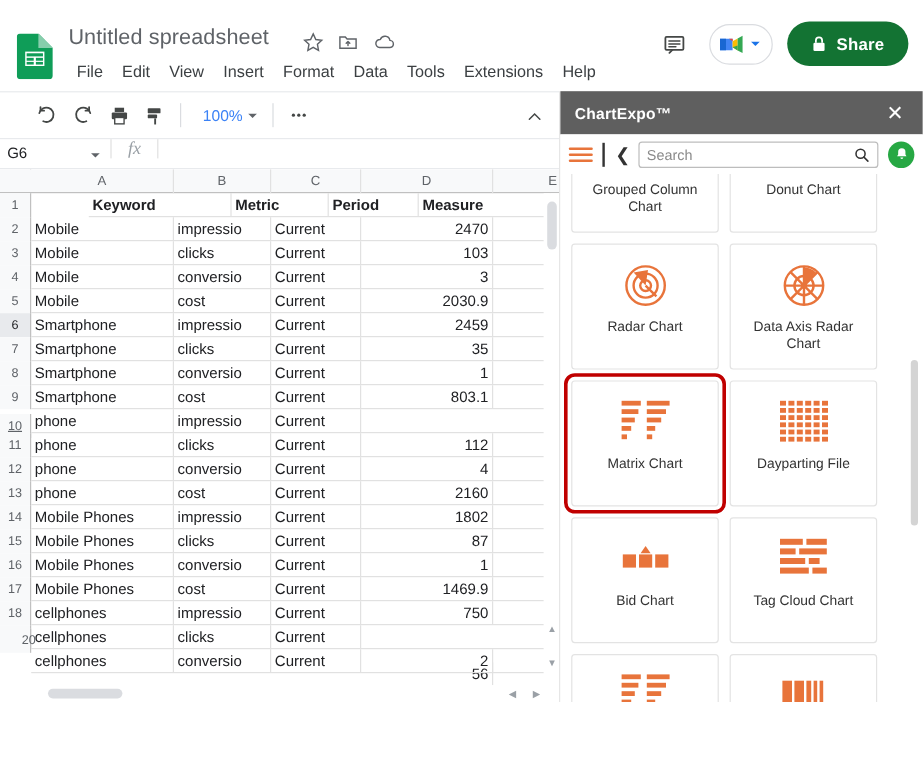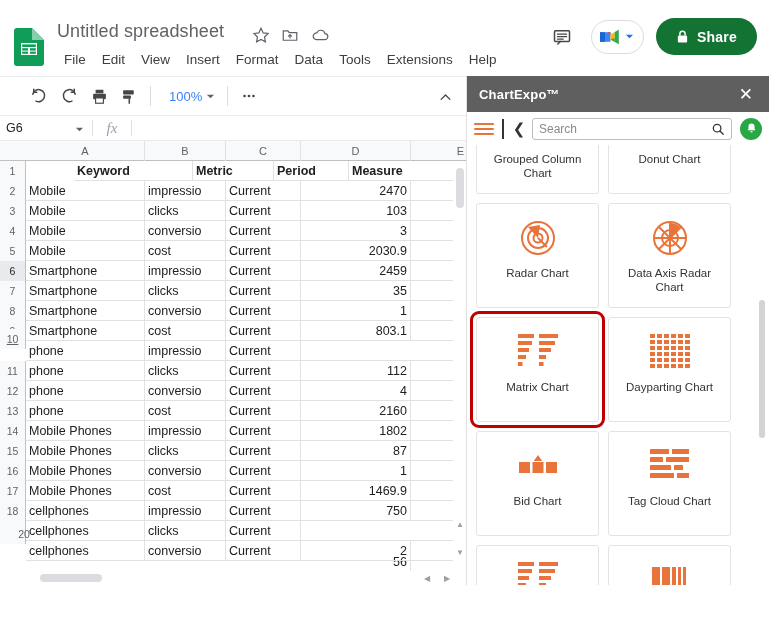--- a/index.html
+++ b/index.html
@@ -31,21 +31,21 @@
   .share-btn { display:flex; align-items:center; gap:8px; height:37px; padding:0 20px; background:#137333; color:#fff; border-radius:19px; font-size:14px; font-weight:bold; cursor:pointer; letter-spacing:.2px; }
 
   
   .toolbar { position:absolute; left:0; top:76px; width:466px; height:39px; background:#fff; border-top:1px solid #e8eaed; display:flex; align-items:center; }
   .tb-btn { width:30px; height:28px; display:flex; align-items:center; justify-content:center; color:#444746; border-radius:4px; cursor:pointer; }
   .tb-sep { width:1px; height:20px; background:#dadce0; margin:0 6px; }
   .zoom-box { display:flex; align-items:center; gap:4px; padding:3px 6px; border-radius:4px; cursor:pointer; color:#3b82f6; font-size:13px; }
   .tb-collapse { position:absolute; right:8px; top:8px; width:26px; height:24px; display:flex; align-items:center; justify-content:center; color:#444746; cursor:pointer; }
 
   
-  .formulabar { position:absolute; left:0; top:115px; width:466px; height:26px; background:#fff; border-top:1px solid #e8eaed; border-bottom:1px solid #e8eaed; display:flex; align-items:center; }
+  .formulabar { position:absolute; left:0; top:115px; width:466px; height:26px; background:#fff; border-top:1px solid #e8eaed; border-bottom:1px solid #e8eaed; display:flex; align-items:flex-start; }
   .namebox { width:92px; height:100%; display:flex; align-items:center; padding-left:6px; font-size:12.5px; color:#202124; position:relative; cursor:text; }
   .namebox .caret { position:absolute; right:8px; top:9px; }
   .fb-sep { width:1px; height:16px; background:#e0e0e0; }
   .fx { width:38px; text-align:center; font-family:"Liberation Serif", serif; font-style:italic; font-size:15px; color:#9aa0a6; }
   .fb-input { flex:1; height:100%; font-size:12.5px; color:#202124; display:flex; align-items:center; padding-left:4px; cursor:text; }
 
   
   .grid-wrap { position:absolute; left:0; top:141px; width:466px; height:444px; background:#fff; overflow:hidden; }
   .colhdr { position:absolute; left:0; top:0; height:20px; width:466px; background:#f8f9fa; border-bottom:1px solid #c0c0c0; }
   .colhdr .cell { position:absolute; top:0; height:20px; display:flex; align-items:center; justify-content:center; font-size:11px; color:#5f6368; border-right:1px solid #e1e1e1; cursor:pointer; }
@@ -312,21 +312,21 @@
           <div class="gcell" style="left: 385px; width: 100px;"></div>
         </div>
         <div class="rowhdr" style="top: 180px; height: 20px;">9</div>
         <div class="gridrow" style="top: 180px; width: 485px;">
           <div class="gcell" style="left: 0px; width: 119px;">Smartphone</div>
           <div class="gcell" style="left: 119px; width: 81px;">cost</div>
           <div class="gcell" style="left: 200px; width: 75px;">Current</div>
           <div class="gcell num" style="left: 275px; width: 110px;">803.1</div>
           <div class="gcell" style="left: 385px; width: 100px;"></div>
         </div>
-        <div class="rowhdr" style="top: 188px; height: 20px; text-decoration: underline;">10</div>
+        <div class="rowhdr" style="top: 204px; height: 20px; text-decoration: underline;">10</div>
         <div class="gridrow" style="top: 200px; width: 485px;">
           <div class="gcell" style="left: 0px; width: 119px;">phone</div>
           <div class="gcell" style="left: 119px; width: 81px;">impressio</div>
           <div class="gcell" style="left: 200px; width: 75px;">Current</div>
           <div class="gcell" style="left: 385px; width: 100px;"></div>
         </div>
         <div class="rowhdr" style="top: 220px; height: 20px;">11</div>
         <div class="gridrow" style="top: 220px; width: 485px;">
           <div class="gcell" style="left: 0px; width: 119px;">phone</div>
           <div class="gcell" style="left: 119px; width: 81px;">clicks</div>
@@ -540,21 +540,21 @@
                   <rect x="39" y="26" width="5" height="4"></rect>
                   <rect x="4" y="32" width="5" height="4"></rect>
                   <rect x="11" y="32" width="5" height="4"></rect>
                   <rect x="18" y="32" width="5" height="4"></rect>
                   <rect x="25" y="32" width="5" height="4"></rect>
                   <rect x="32" y="32" width="5" height="4"></rect>
                   <rect x="39" y="32" width="5" height="4"></rect>
                 </g>
               </svg>
             </div>
-            <div class="card-label">Dayparting Chart</div>
+            <div class="card-label">Dayparting File</div>
           </div>
           <div class="card">
             <div class="card-ico">
               <svg width="46" height="28" viewBox="0 0 46 28">
                 <g fill="#e8743b">
       <rect x="4" y="10" width="11" height="11"></rect>
                   <rect x="17.5" y="10" width="11" height="11"></rect>
                   <rect x="31" y="10" width="11" height="11"></rect>
       <path d="M23 3l4.2 6h-8.4z"></path>
                 </g>

